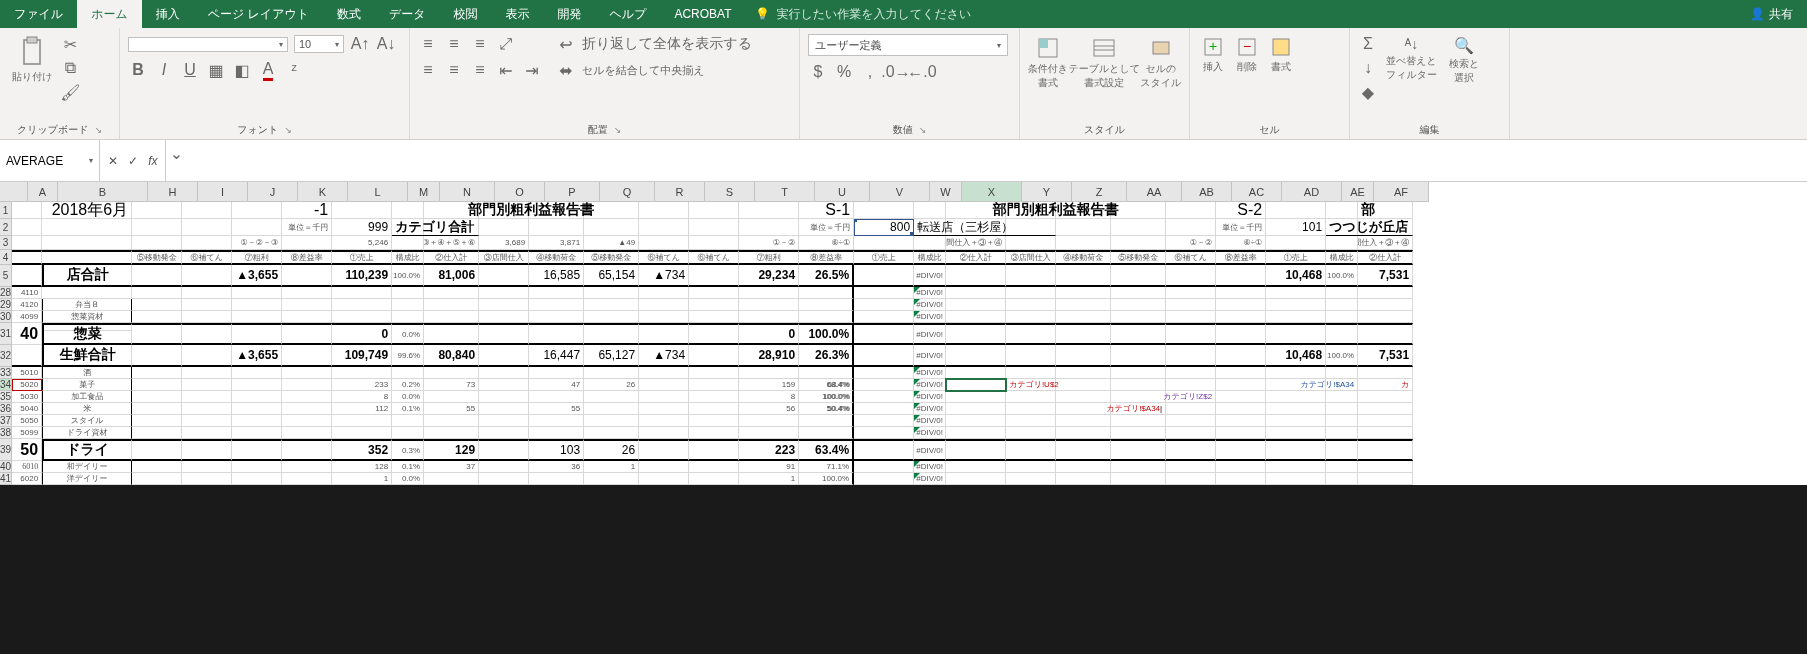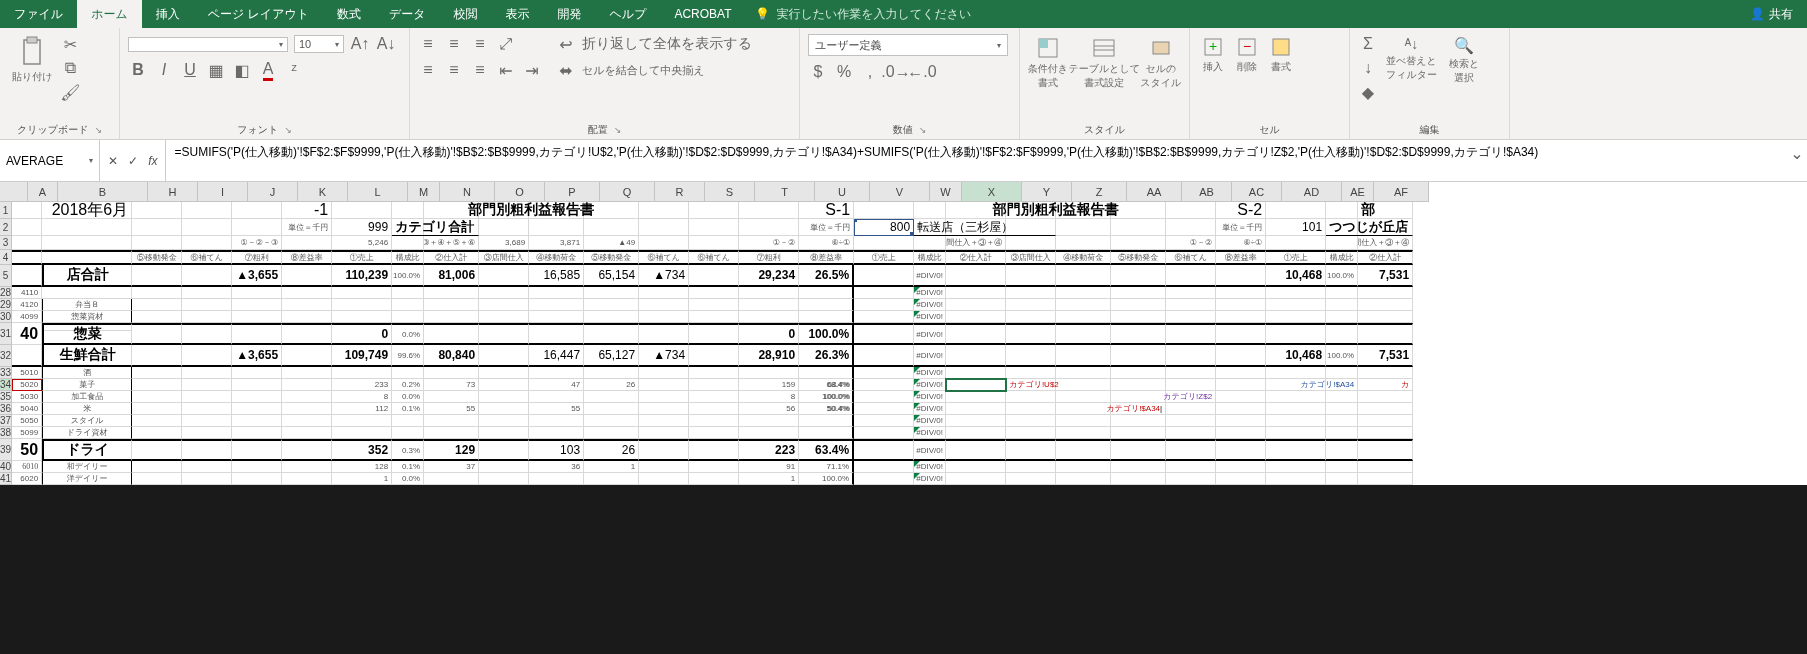--- a/index.html
+++ b/index.html
@@ -302,21 +302,20 @@
 <div class="formula-bar">
   <div class="name-box">
       <span>AVERAGE</span>
       <span class="chev">▾</span>
     </div>
   <div class="fx-btns">
     <span>✕</span>
     <span>✓</span>
     <span style="font-style:italic">fx</span>
   </div>
-  <div class="fx-text">=SUMIFS('P(仕入移動)'!$F$2:$F$9999,'P(仕入移動)'!$B$2:$B$9999,カテゴリ!U$2,'P(仕入移動)'!$D$2:$D$9999,カテゴリ!$A34)+SUMIFS('P(仕入移動)'!$F$2:$F$9999,'P(仕入移動)'!$B$2:$B$9999,カテゴリ!Z$2,'P(仕入移動)'!$D$2:$D$9999,カテゴリ!$A34)</div>
   <div class="fx-expand">⌄</div>
 </div>
 
 <div class="sheet-wrap">
 
   <div class="colhdr-row">
     <div class="select-all"></div>
     <div id="colhdrs" style="display:flex">
         <div class="colhdr" style="width: 30px;">A</div>
         <div class="colhdr" style="width: 90px;">B</div>

